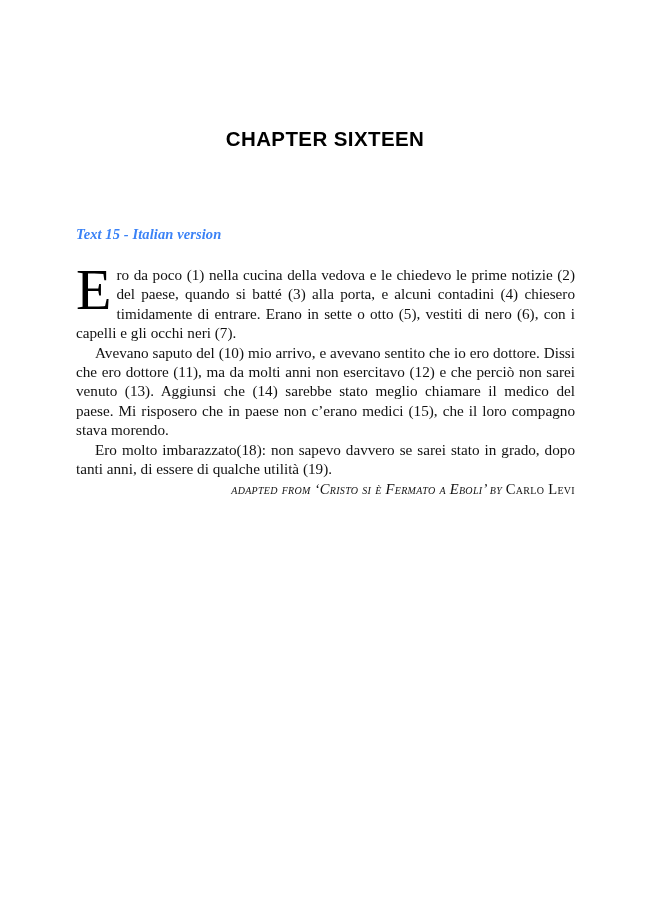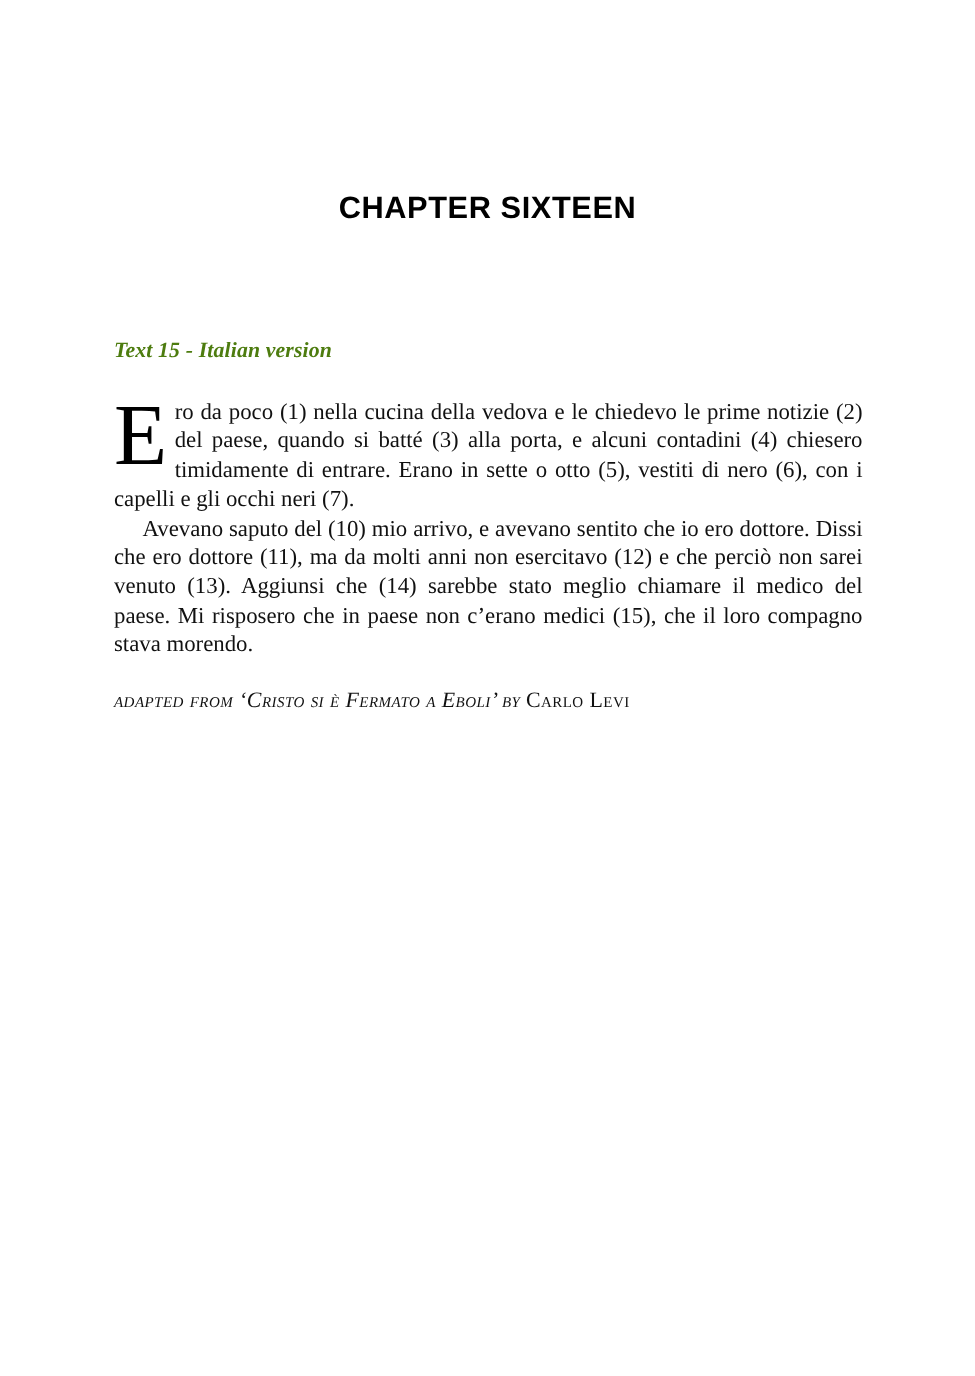--- a/index.html
+++ b/index.html
@@ -48,21 +48,21 @@
     width: 499px;
   }
 
   .section-label {
     font-family: "Liberation Serif", "DejaVu Serif", serif;
     font-weight: bold;
     font-style: italic;
     font-size: 14.5px;
     letter-spacing: 0.1px;
     margin: 0 0 22px 0;
-    color: #4d7c0f;
+    color: #3b82f6;
   }
 
   .body-block {
     font-size: 15.2px;
     line-height: 19.4px;
     text-align: justify;
     text-justify: inter-word;
     color: #111111;
     hyphens: none;
   }
@@ -84,22 +84,22 @@
     font-size: 58px;
     line-height: 46px;
     padding: 2px 3px 0 0;
     margin: 0 2px 0 0;
     color: #000000;
     font-weight: normal;
   }
 
   
   .attribution {
-    margin-top: 18px;
-    text-align: left;
+    margin-top: 2px;
+    text-align: right;
     font-size: 14.6px;
     line-height: 19px;
     color: #111111;
   }
   .attr-italic {
     font-style: italic;
     font-variant: small-caps;
     letter-spacing: 0.3px;
   }
   .attr-roman {
@@ -121,20 +121,21 @@
 
     <div class="body-block">
 
       <p class="first"><span class="dropcap">E</span><span>ro da poco (1) nella cucina della vedova e le chiedevo le prime notizie (2) del paese, quando si batté (3) alla porta, e alcuni contadini (4) chiesero timidamente di entrare. Erano in sette o otto (5), vestiti di nero (6), con i capelli e gli occhi neri (7).</span></p>
 
 
       <p><span>Avevano saputo del (10) mio arrivo, e avevano sentito che io ero dottore. Dissi che ero dottore (11), ma da molti anni non esercitavo (12) e che perciò non sarei venuto (13). Aggiunsi che (14) sarebbe stato meglio chiamare il medico del paese. Mi risposero che in paese non c’erano medici (15), che il loro compagno stava morendo.</span></p>
 
 
 
+      <p><span>Ero molto imbarazzato(18): non sapevo davvero se sarei stato in grado, dopo tanti anni, di essere di qualche utilità (19).</span></p>
 
     </div>
 
     <div class="attribution"><span class="attr-italic">adapted from ‘Cristo si è Fermato a Eboli’ by</span> <span class="attr-roman">Carlo Levi</span></div>
 
   </div>
 
 </div>
 
 </body></html>

